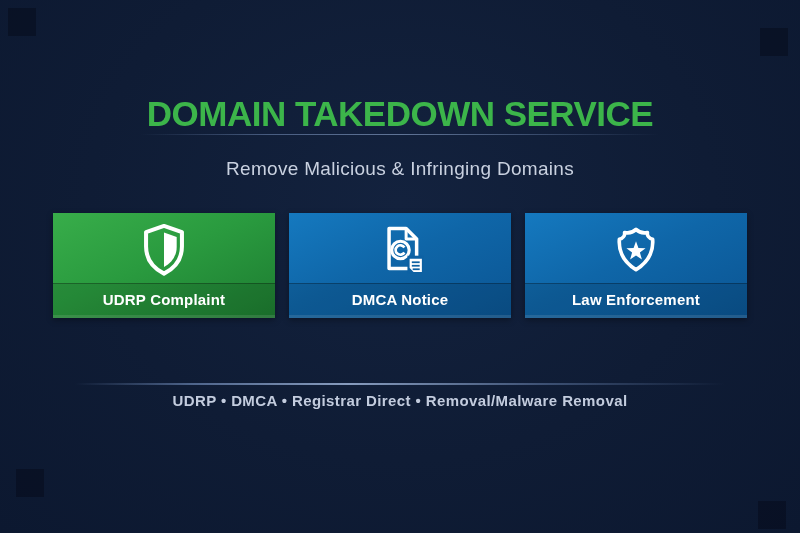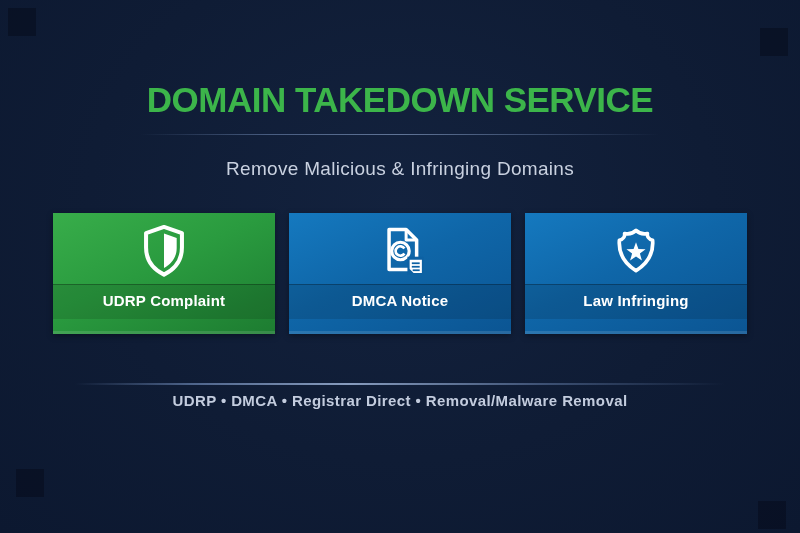--- a/index.html
+++ b/index.html
@@ -9,38 +9,38 @@
     background:radial-gradient(ellipse at 50% 38%, #13223e 0%, #0f1c35 55%, #0c1830 100%);
   }
   
   .corner{position:absolute;width:28px;height:28px;background:rgba(0,0,10,0.30);}
   .corner.tl{left:8px;top:8px;}
   .corner.tr{right:12px;top:28px;}
   .corner.bl{left:16px;bottom:36px;}
   .corner.br{right:14px;bottom:4px;}
 
   .title{
-    position:absolute;top:80px;left:0;width:800px;text-align:center;
+    position:absolute;top:94px;left:0;width:800px;text-align:center;
     font-size:35px;font-weight:bold;letter-spacing:-0.5px;color:#3cb54a;
   }
   .title-divider{
     position:absolute;top:134px;left:140px;width:520px;height:1px;
     background:linear-gradient(90deg, rgba(110,140,190,0) 0%, rgba(140,168,215,0.45) 25%, rgba(160,185,225,0.55) 50%, rgba(140,168,215,0.30) 78%, rgba(110,140,190,0) 100%);
   }
   .subtitle{
     position:absolute;top:158px;left:0;width:800px;text-align:center;
     font-size:19px;font-weight:400;letter-spacing:0.3px;color:#c9d1e0;
   }
 
   .cards{
     position:absolute;top:213px;left:53px;width:694px;height:105px;
     display:flex;gap:14px;
   }
   .card{
-    flex:1;height:121px;display:flex;flex-direction:column;cursor:pointer;
+    flex:1;height:105px;display:flex;flex-direction:column;cursor:pointer;
     box-shadow:inset 0 -3px 0 rgba(255,255,255,0.12), 0 2px 6px rgba(0,0,0,0.35);
   }
   .card.green{background:linear-gradient(155deg,#38ad4a 0%,#2a9b3f 45%,#1d7c31 100%);}
   .card.blue{background:linear-gradient(155deg,#1579bf 0%,#0f66a8 45%,#0b5593 100%);}
   .card-icon-area{
     height:71px;display:flex;align-items:center;justify-content:center;padding-top:4px;box-sizing:border-box;
   }
   .card-label{
     height:34px;line-height:32px;text-align:center;color:#ffffff;
     font-size:15px;font-weight:bold;letter-spacing:0.2px;
@@ -100,21 +100,21 @@
     </div>
 
 
     <div class="card blue">
       <div class="card-icon-area">
         <svg viewBox="0 0 64 64" width="56" height="56" aria-hidden="true">
           <path d="M32 8.5 C35.5 11.8 40.5 13 45 12 C44.5 15.5 47 18.8 51 19.8 C52 33 46.5 45.5 32 54.5 C17.5 45.5 12 33 13 19.8 C17 18.8 19.5 15.5 19 12 C23.5 13 28.5 11.8 32 8.5 Z" fill="none" stroke="#ffffff" stroke-width="4.2" stroke-linejoin="round"></path>
           <polygon points="32,22 34.76,29.7 42.94,29.95 36.47,34.95 38.76,42.8 32,38.2 25.24,42.8 27.53,34.95 21.06,29.95 29.24,29.7" fill="#ffffff"></polygon>
         </svg>
       </div>
-      <div class="card-label">Law Infringing</div>
+      <div class="card-label">Law Enforcement</div>
     </div>
 
   </div>
 
   <div class="footer-divider"></div>
   <div class="footer-text">UDRP • DMCA • Registrar Direct • Removal/Malware Removal</div>
 
 </div>
 
 </body></html>

